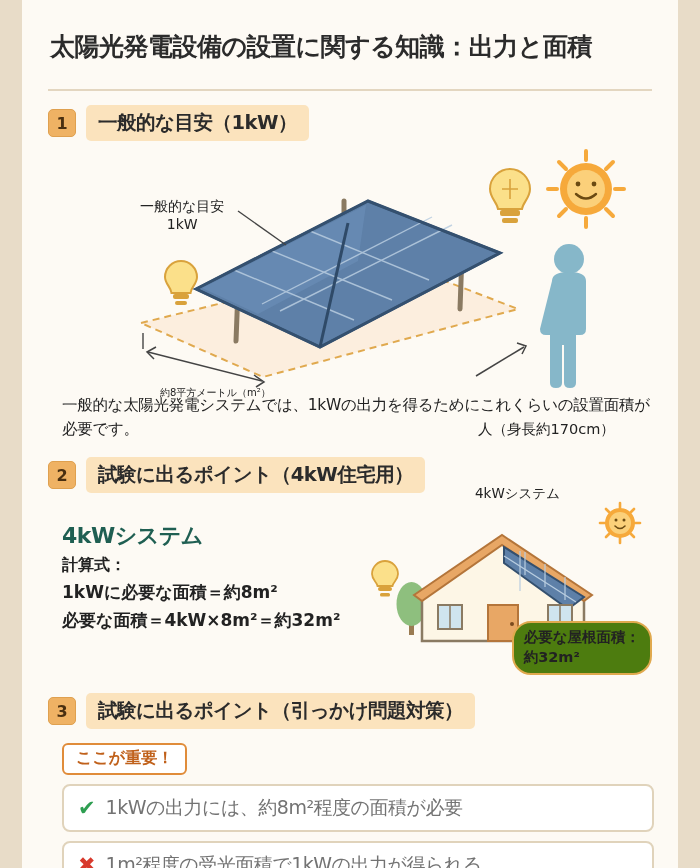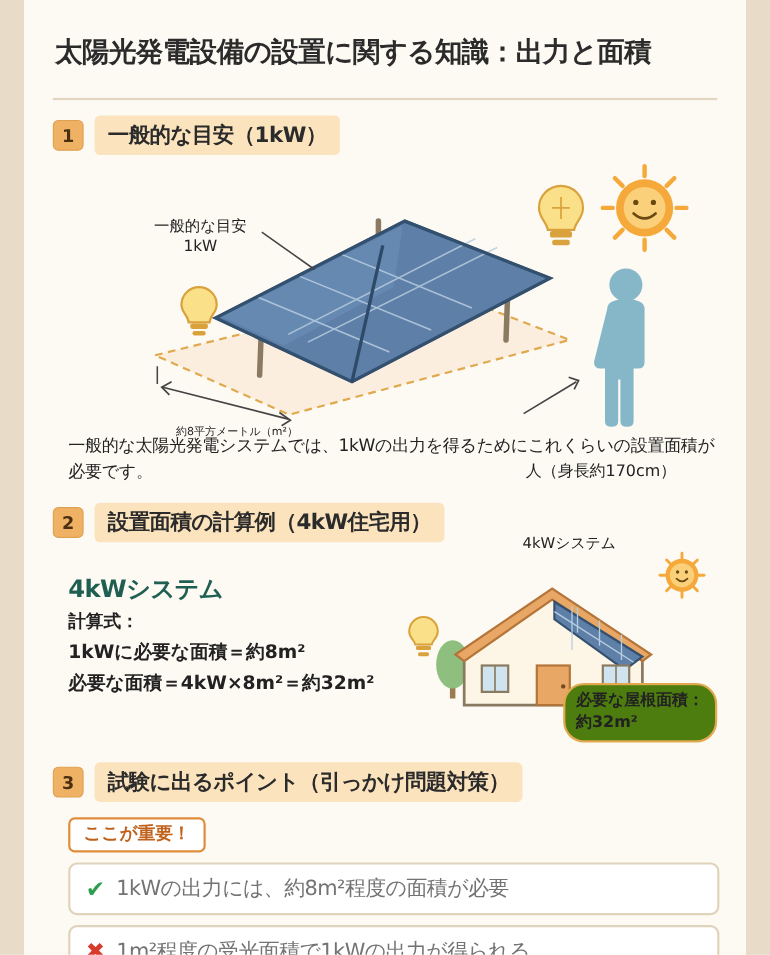--- a/index.html
+++ b/index.html
@@ -241,21 +241,21 @@
       <div class="lbl" style="left:112px;top:245px;font-size:10px;">約8平方メートル（m²）</div>
 
       <div class="lbl" style="left:430px;top:243px;font-size:14.5px;margin-top:36px;">人（身長約170cm）</div>
     </div>
 
     <div class="s1-note">一般的な太陽光発電システムでは、1kWの出力を得るためにこれくらいの設置面積が必要です。</div>
 
     
     <div class="sec-head" style="margin-top:16px;">
       <div class="sec-num">2</div>
-      <div class="sec-title">設置面積の計算例（4kW住宅用）</div>
+      <div class="sec-title">試験に出るポイント（4kW住宅用）</div>
     </div>
 
     <div class="s2">
       <div class="s2-h">4kWシステム</div>
       <div class="s2-l1">計算式：</div>
       <div class="s2-l2">1kWに必要な面積＝約8m²</div>
       <div class="s2-l3">必要な面積＝4kW×8m²＝約32m²</div>
 
       <div class="sys-lbl">4kWシステム</div>
 

